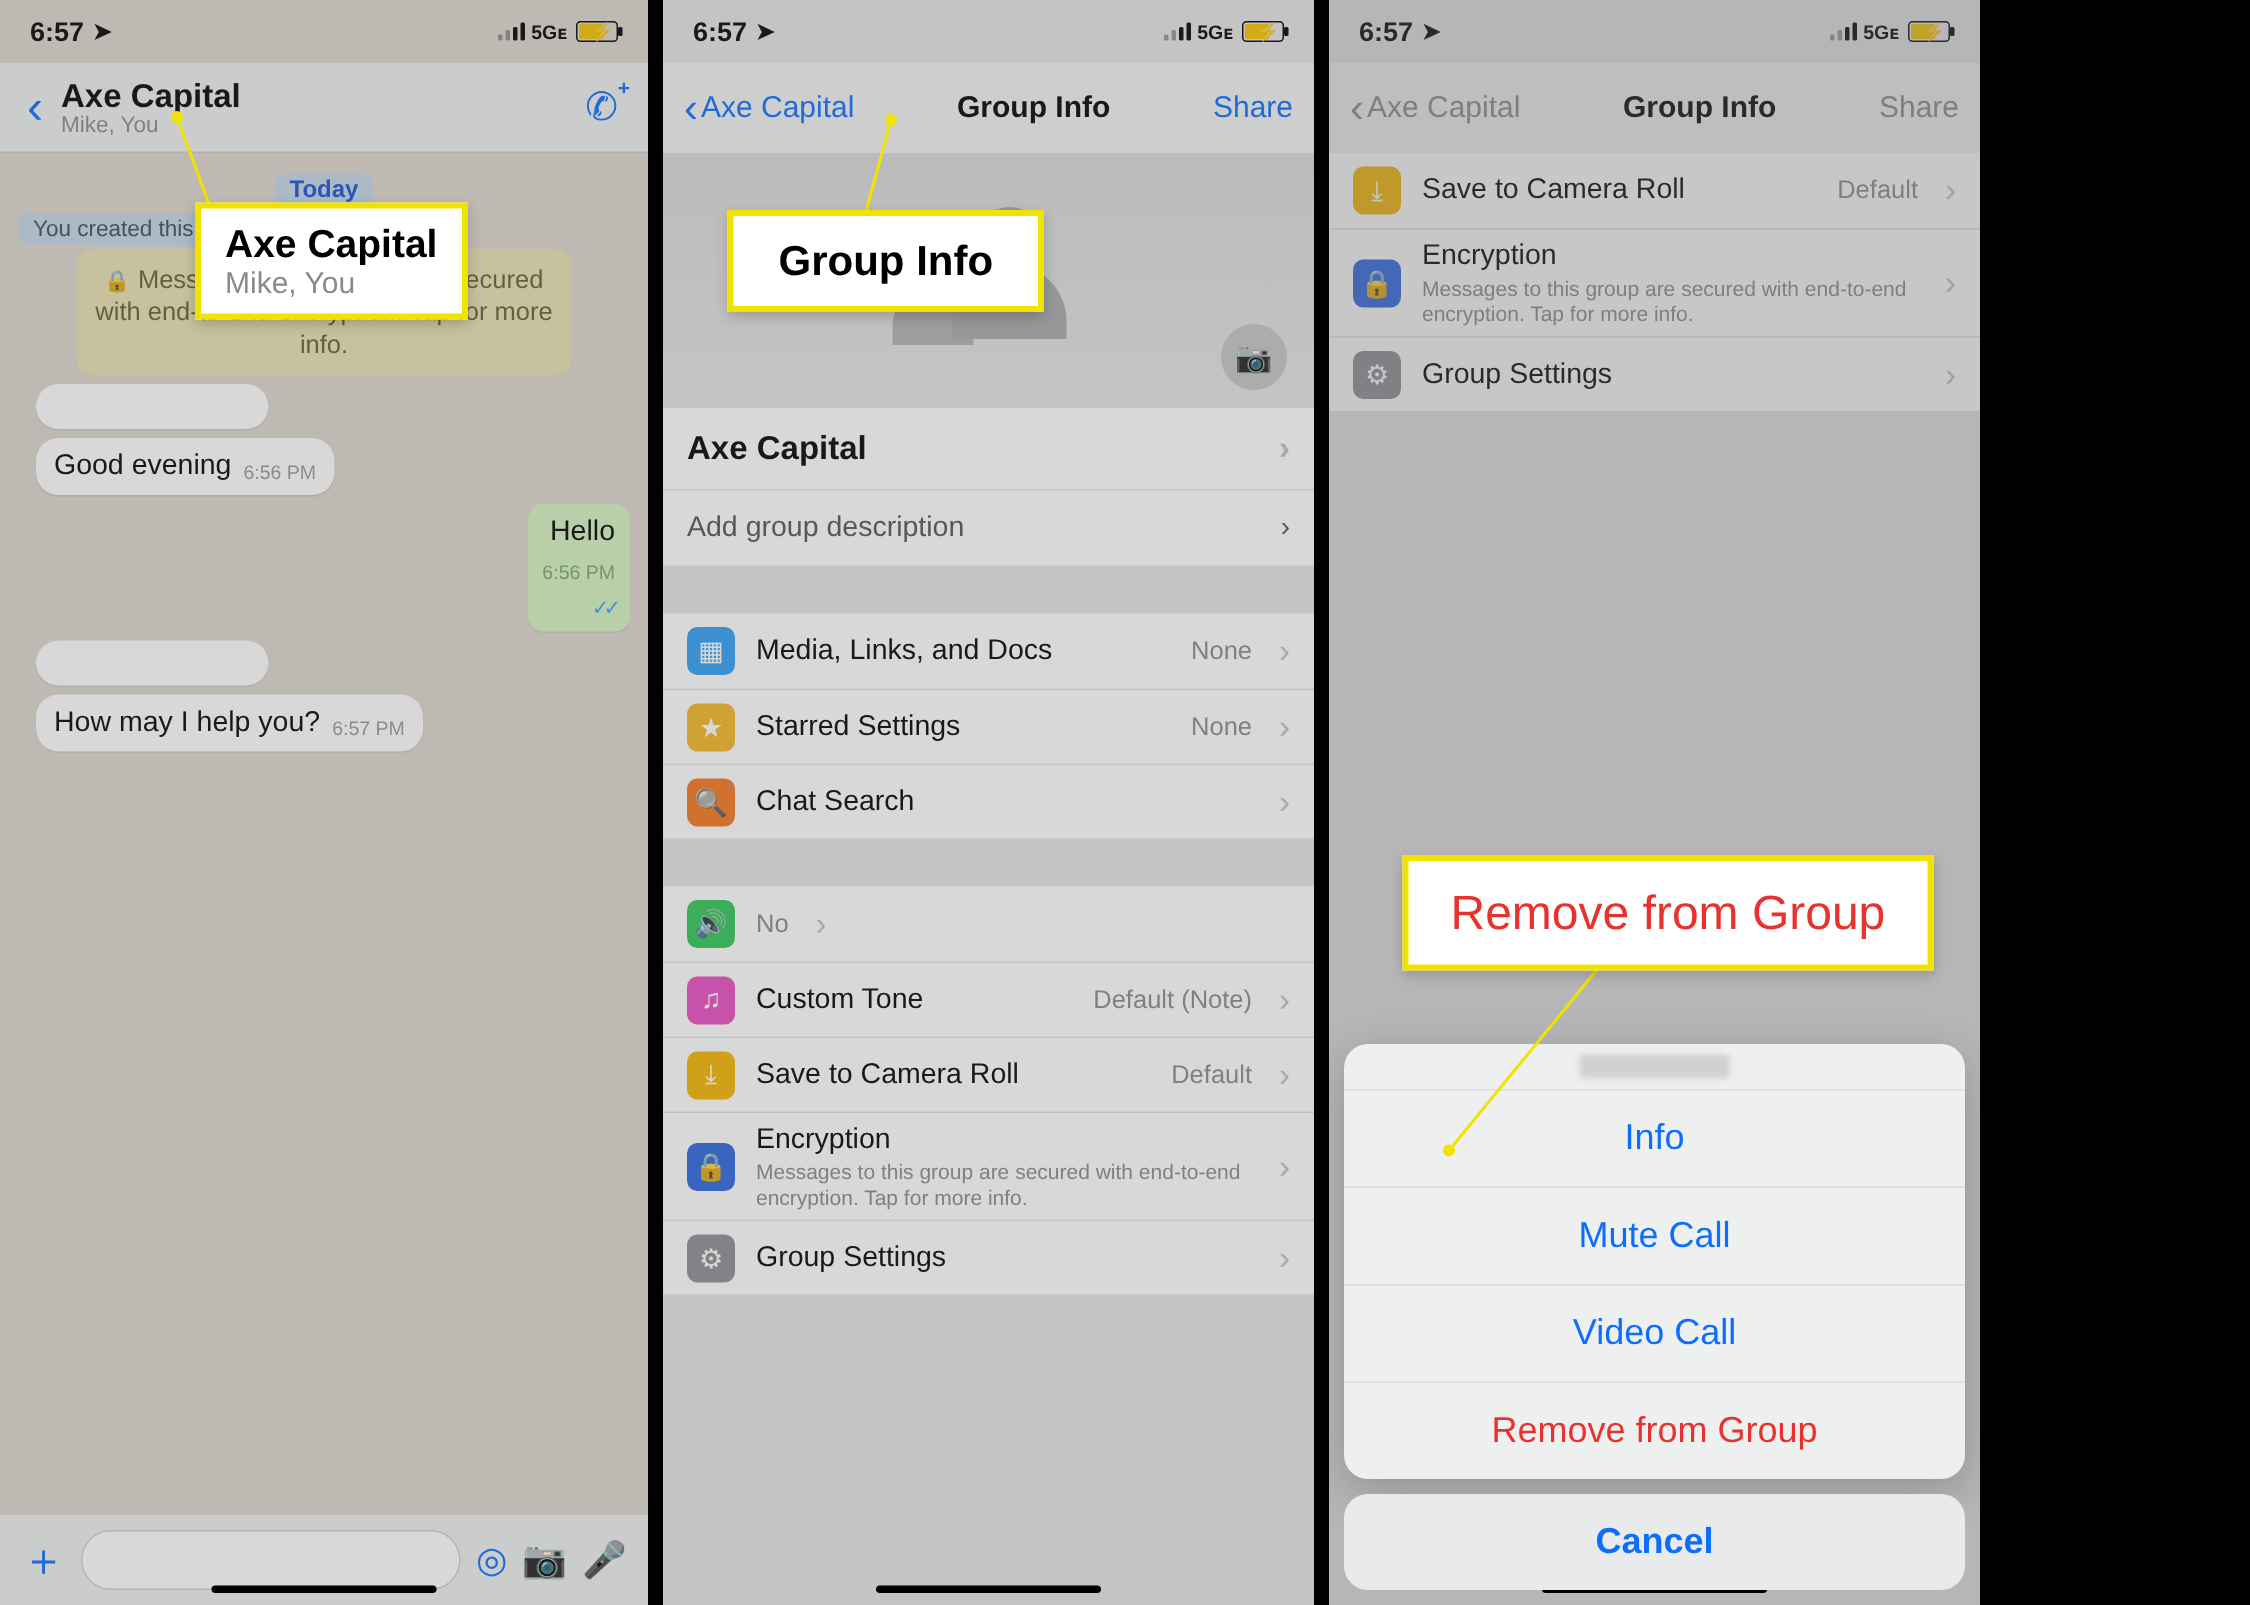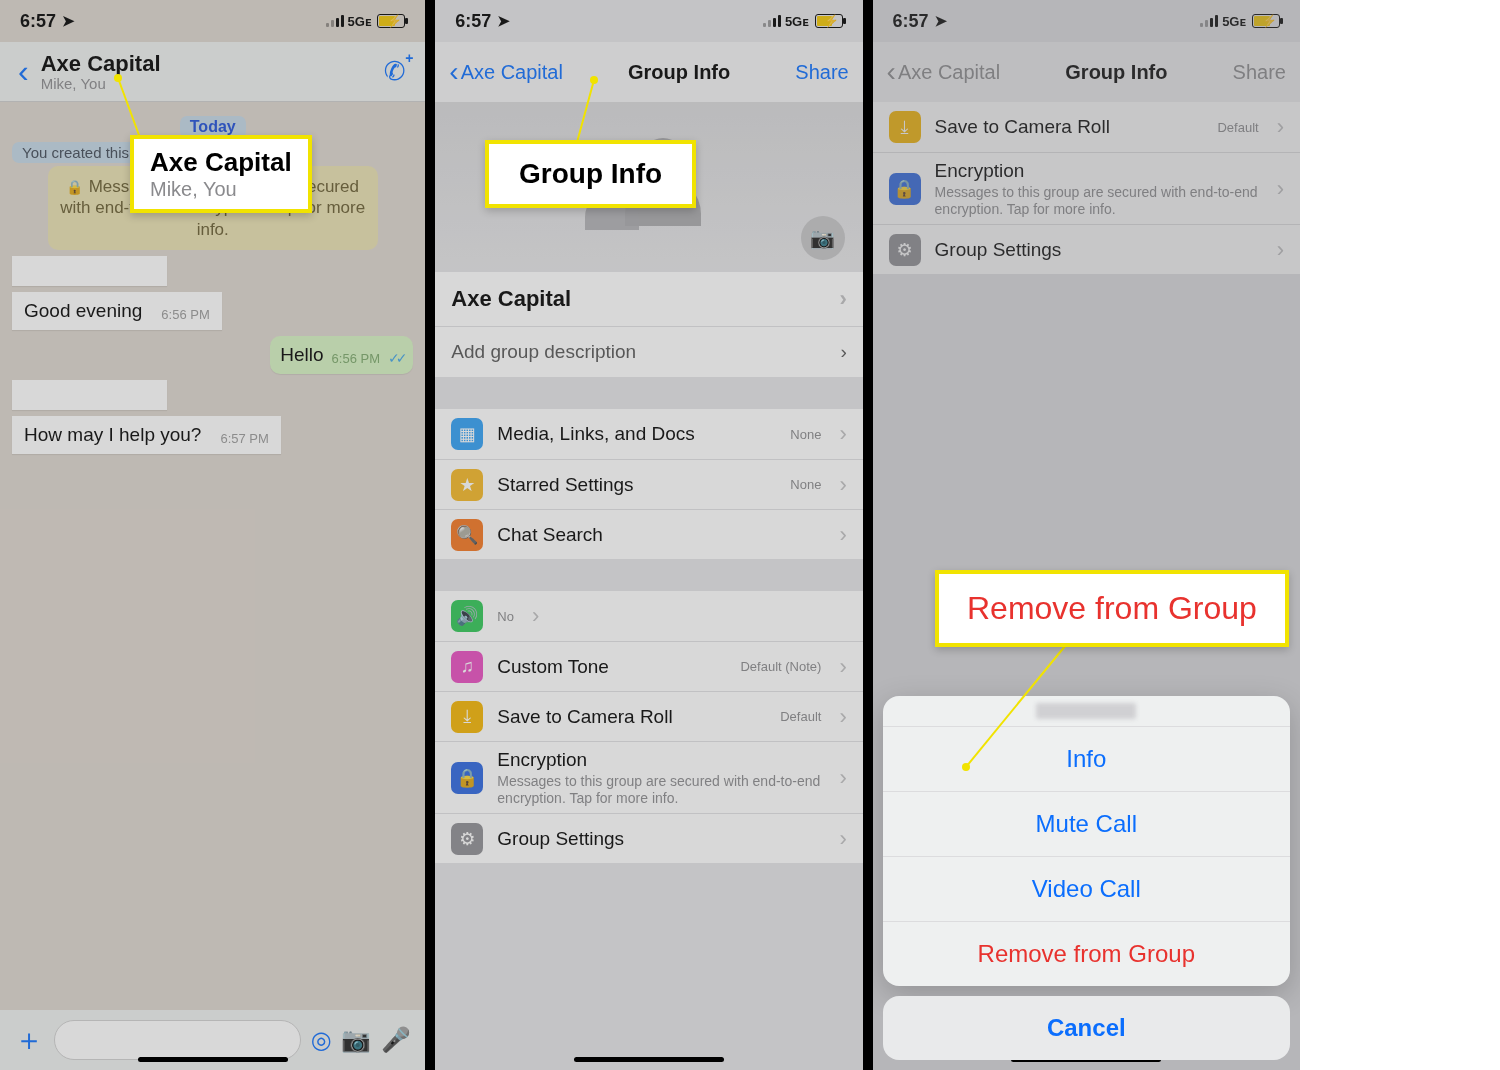--- a/index.html
+++ b/index.html
@@ -1,17 +1,17 @@
 <!DOCTYPE html>
 <html><head>
 <meta charset="utf-8">
 <style>
 * { margin: 0; padding: 0; box-sizing: border-box; font-family: -apple-system, "Helvetica Neue", Arial, sans-serif; }
 html, body { width: 1500px; height: 1070px; overflow: hidden; }
-.canvas { display: flex; width: 1300px; height: 1070px; background: #000; justify-content: flex-end; }
+.canvas { display: flex; width: 1500px; height: 1070px; background: #000; }
 .panel { position: relative; height: 1070px; overflow: hidden; }
 .p1 { width: 432px; }
 .p2 { width: 434px; }
 .p3 { width: 434px; }
 .divider { width: 10px; background: #000; height: 100%; }
 .dim-overlay { position:absolute; inset:0; background:rgba(100,100,100,0.25); pointer-events:none; z-index:50; }
 .status-bar { height: 42px; display:flex; justify-content:space-between; align-items:center; padding:0 20px; font-size:18px; font-weight:600; color:#000; }
 .status-left { display:flex; align-items:center; gap:6px; }
 .status-right { display:flex; align-items:center; gap:4px; font-size:13px; font-weight:700; }
 .loc-arrow { font-size:15px; }
@@ -22,24 +22,24 @@
 .p1-title-block { flex:1; padding-left:6px; }
 .p1-title { font-size:22px; font-weight:700; color:#000; }
 .p1-sub { font-size:15px; color:#8a8a8d; margin-top:-2px; }
 .p1-call { color:#0b6efd; font-size:26px; position:relative; padding-right:8px;}
 .p1-call-plus { position:absolute; top:-6px; right:0; font-size:14px; font-weight:700;}
 .chat-body { position:relative; height: calc(100% - 42px - 60px - 60px); padding:8px 12px; }
 .date-chip { display:block; width:fit-content; margin:6px auto; background:#c3d7e6; color:#1d4ed8; font-weight:600; padding:2px 10px; border-radius:7px; font-size:16px;}
 .sys-chip { width:fit-content; margin:4px auto 0; background:#c3d7e6; color:#404a57; padding:2px 10px; border-radius:7px; font-size:15px; font-weight:500;}
 .enc-box { margin:4px auto; width: 330px; background:#e9e0b1; border-radius:10px; padding:10px 12px; text-align:center; font-size:17px; color:#675c2f; line-height:1.25;}
 .lock-sym{font-size:14px;}
-.bubble-in { background:#fff; border-radius:0; padding:8px 12px 8px 12px; width:fit-content; max-width:82%; margin:6px 0; box-shadow:0 1px 1px rgba(0,0,0,.08); font-size:19px; color:#000; display:flex; align-items:flex-end; gap:19px;}
+.bubble-in { background:#fff; border-radius:15px; padding:8px 12px 8px 12px; width:fit-content; max-width:82%; margin:6px 12px; box-shadow:0 1px 1px rgba(0,0,0,.08); font-size:19px; color:#000; display:flex; align-items:flex-end; gap:8px;}
 .bubble-in .ts { font-size:13px; color:#9a9a9a; }
 .bubble-in.stub { min-width:155px; height:30px; }
-.bubble-out { background:#d6f3c2; border-radius:10px; padding:8px 10px; width:fit-content; max-width:80%; margin:6px 0 6px auto; box-shadow:0 1px 1px rgba(0,0,0,.08); font-size:19px; color:#000; display:flex; align-items:flex-end; gap:8px;}
+.bubble-out { background:#d6f3c2; border-radius:10px; padding:8px 10px; width:fit-content; max-width:80%; margin:6px 0 6px auto; box-shadow:0 1px 1px rgba(0,0,0,.08); font-size:19px; color:#000; display:flex; align-items:flex-end; gap:8px;flex-direction:column;}
 .bubble-out .ts { font-size:13px; color:#7ba86a;}
 .ticks { color:#41a4e6; font-size:14px; letter-spacing:-4px;}
 .composer { position:absolute; bottom:0; left:0; right:0; height:60px; background:#eef0ef; display:flex; align-items:center; padding:0 14px; gap:10px; }
 .composer .plus { color:#0b6efd; font-size:30px; font-weight:300; }
 .composer .input { flex:1; height:40px; border:1px solid #d0d0d0; border-radius:20px; background:#fff; }
 .composer .sticker, .composer .cam, .composer .mic { color:#0b6efd; font-size:24px; }
 .home-ind { position:absolute; bottom:8px; left:50%; transform:translateX(-50%); width:150px; height:5px; background:#000; border-radius:3px; z-index:60;}
 
 .p2 { background:#e5e5e7; }
 .p2-header { background:#f2f2f3; height:60px; display:flex; align-items:center; justify-content:space-between; padding:0 14px; font-size:20px;}
@@ -50,21 +50,21 @@
 .group-pic-area{ height:170px; position:relative; background:linear-gradient(#d8d8da,#e5e5e7); display:flex; align-items:center; justify-content:center;}
 .silhouette{ position:relative; width:120px; height:110px; }
 .sil-person { position:absolute; background:#a8a8ab; border-radius:50%;}
 .cam-badge { position:absolute; right:18px; bottom:12px; width:44px; height:44px; border-radius:22px; background:#c4c4c6; display:flex; align-items:center; justify-content:center; color:#555; font-size:20px;}
 .section { background:#fff; }
 .row { display:flex; align-items:center; min-height:50px; padding:0 16px; gap:14px; border-top:1px solid #e1e1e3; position:relative;}
 .row:first-child{border-top:none;}
 .row .icon { width:32px; height:32px; border-radius:7px; display:flex; align-items:center; justify-content:center; color:#fff; font-size:18px; flex-shrink:0;}
 .row .label { flex:1; font-size:19px; color:#000; }
 .row .label .sub { font-size:14px; color:#8a8a8d; line-height:1.15; display:block; margin-top:2px;}
-.row .val { font-size:13px; color:#8a8a8d; margin-right:4px;}
+.row .val { font-size:17px; color:#8a8a8d; margin-right:4px;}
 .row .chev { color:#c0c0c2; font-size:22px; }
 .spacer { height:32px; }
 .gname-row { padding:14px 16px; font-size:22px; font-weight:600; display:flex; align-items:center; justify-content:space-between;}
 .gname-row .chev{color:#c0c0c2; font-size:22px;}
 .desc-row { padding:14px 16px; font-size:19px; color:#555; border-top:1px solid #e1e1e3; display:flex; align-items:center; justify-content:space-between;}
 .icon-blue{background:#2f9ff5;} .icon-yellow{background:#f4b724;} .icon-orange{background:#f4761f;}
 .icon-green{background:#2fc756;} .icon-magenta{background:#e94cc0;} .icon-amber{background:#f4b400;}
 .icon-blue2{background:#2b66e0;} .icon-grey{background:#8e8e93;}
 
 .p3 { background:#e5e5e7; }

